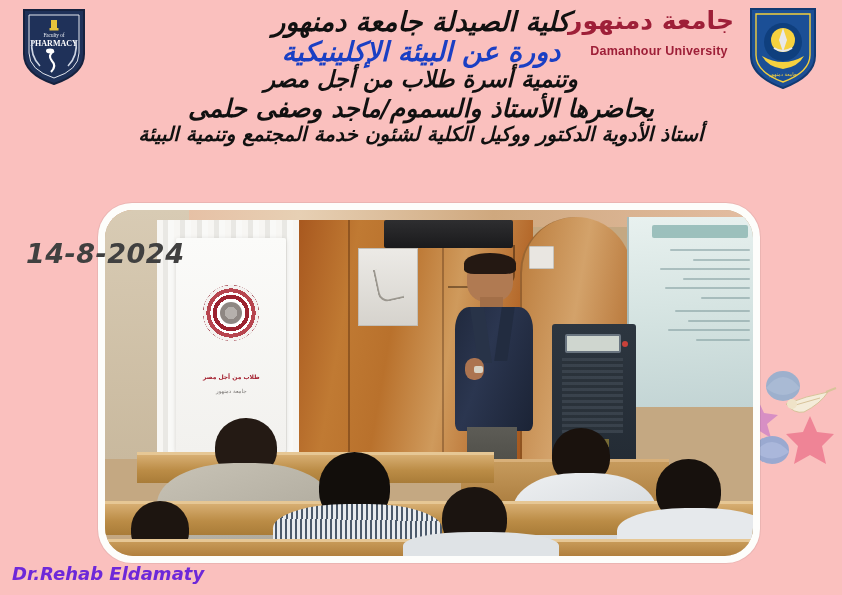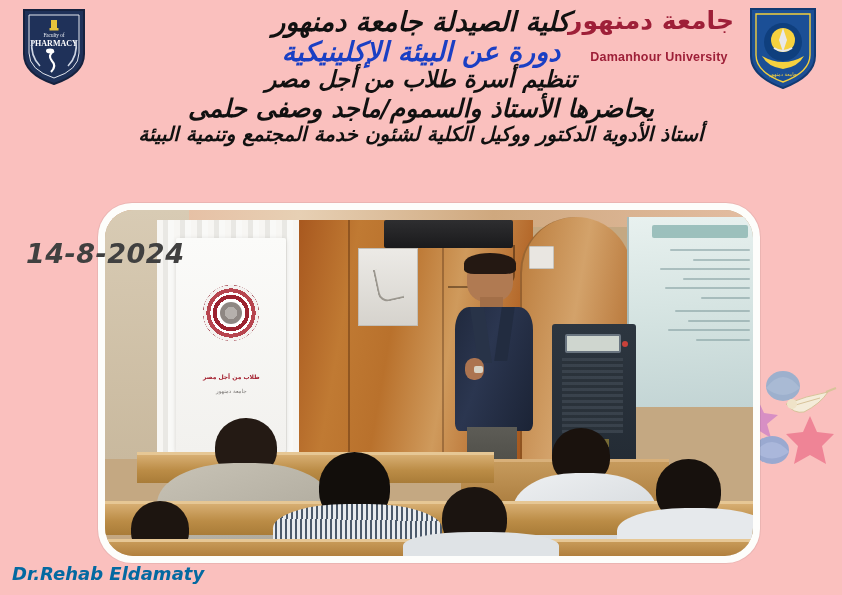--- a/index.html
+++ b/index.html
@@ -20,21 +20,21 @@
   .logo-damanhour-text{
     position:absolute;right:108px;top:8px;width:150px;height:70px;
     text-align:center;
   }
   .logo-damanhour-crest{
     position:absolute;right:22px;top:4px;width:74px;height:86px;
   }
   .dam-en{
     font-family:"Liberation Sans",sans-serif;
     font-size:12.5px;font-weight:bold;color:#9e1f38;
-    letter-spacing:.2px;margin-top:16px;white-space:nowrap;
+    letter-spacing:.2px;margin-top:10px;white-space:nowrap;
   }
   .dam-ar{
     font-size:25px;color:#9e1f38;font-weight:bold;
     line-height:1.05;direction:rtl;white-space:nowrap;
   }
 
   .titles{
     position:absolute;left:0;top:0;width:842px;
     text-align:center;direction:rtl;font-style:italic;
   }
@@ -53,21 +53,21 @@
   .date-stamp{
     position:absolute;left:26px;top:238px;
     font-family:"DejaVu Sans",sans-serif;
     font-size:27px;font-weight:bold;font-style:italic;
     color:#404040;letter-spacing:.5px;z-index:40;
   }
   .credit{
     position:absolute;left:12px;top:563px;
     font-family:"DejaVu Sans",sans-serif;
     font-size:18px;font-weight:bold;font-style:italic;
-    color:#0369a1;z-index:40;
+    color:#6d28d9;z-index:40;
   }
 
   
   .photo-frame{
     position:absolute;left:98px;top:203px;width:662px;height:360px;
     border-radius:34px;
     background:#fdfdfb;
     padding:7px;
     box-sizing:border-box;
     box-shadow:0 0 0 1px rgba(0,0,0,.06);
@@ -305,21 +305,21 @@
         <path d="M34 47 q-7 4 -2 10 q5 5 -1 11" fill="none" stroke="#ffffff" stroke-width="2.2"></path>
         <ellipse cx="30" cy="47" rx="4" ry="2.4" fill="#ffffff"></ellipse>
         <path d="M12 36 Q10 52 20 62" fill="none" stroke="#cfd6e4" stroke-width="1.6"></path>
         <path d="M56 36 Q58 52 48 62" fill="none" stroke="#cfd6e4" stroke-width="1.6"></path>
       </svg>
     </div>
 
     <div class="titles">
       <div class="tline t1">كلية الصيدلة جامعة دمنهور</div>
       <div class="tline t2">دورة عن البيئة الإكلينيكية</div>
-      <div class="tline t3">تنظيم أسرة طلاب من أجل مصر</div>
+      <div class="tline t3">وتنمية أسرة طلاب من أجل مصر</div>
       <div class="tline t4">يحاضرها الأستاذ والسموم/ماجد وصفى حلمى</div>
       <div class="tline t5">أستاذ الأدوية الدكتور ووكيل الكلية لشئون خدمة المجتمع وتنمية البيئة</div>
     </div>
 
     <div class="logo-damanhour-text">
       <div class="dam-ar">جامعة دمنهور</div>
       <div class="dam-en">Damanhour University</div>
     </div>
 
     <div class="logo-damanhour-crest">

